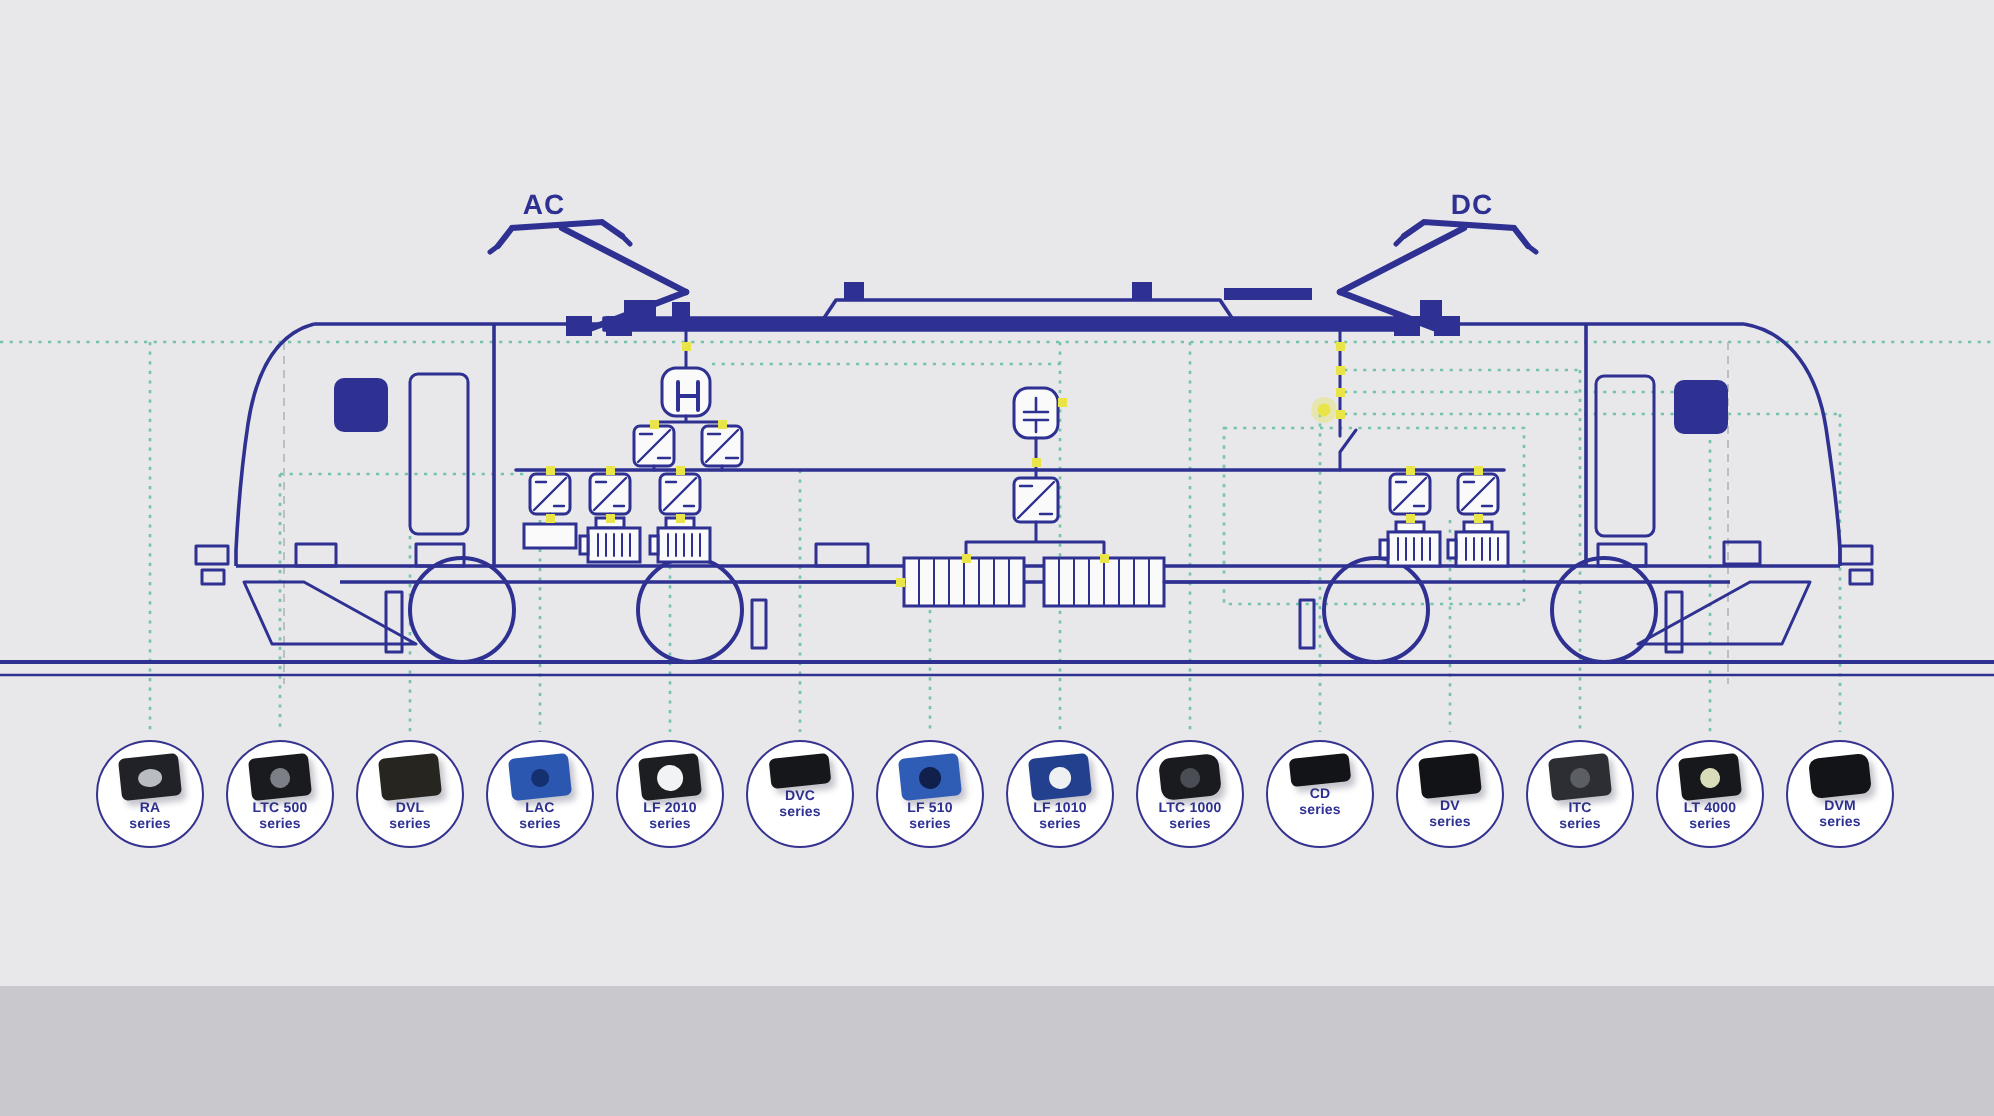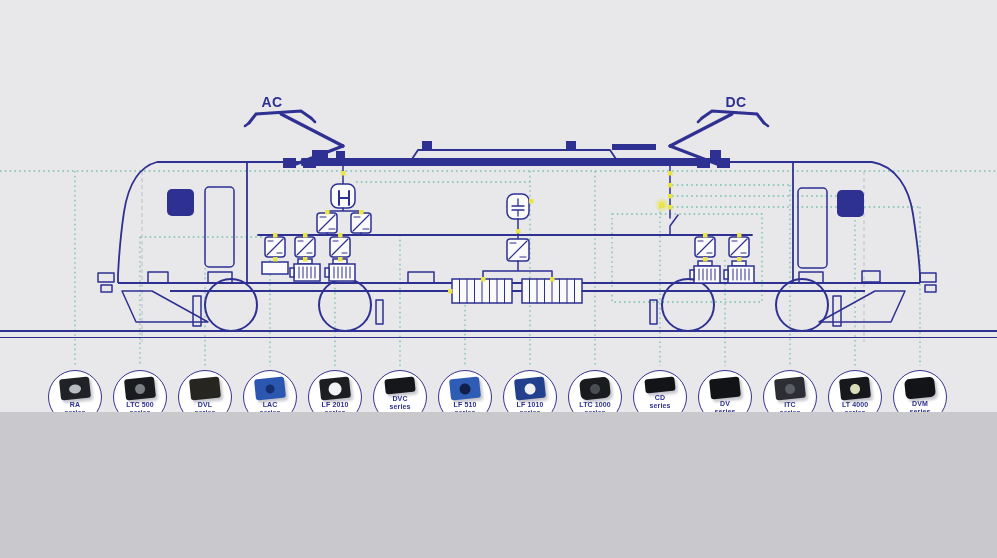--- a/index.html
+++ b/index.html
@@ -1,18 +1,18 @@
 <!DOCTYPE html>
 <html><head>
 <meta charset="utf-8">
 <style>
   html,body{margin:0;padding:0;}
   body{font-family:"Liberation Sans", sans-serif; background:#c9c8cc;}
   .stage{
-    position:relative; width:997px; height:412px; overflow:hidden;
+    position:relative; width:997px; height:493px; overflow:hidden;
     background:#e8e7e9;
   }
   svg{position:absolute; inset:0; display:block;}
 
   
   .circle{
     position:absolute; top:370px; width:54px; height:54px;
     border:1.6px solid #35338f; border-radius:50%;
     background:#ffffff; box-sizing:border-box; overflow:hidden;
     text-align:center;

